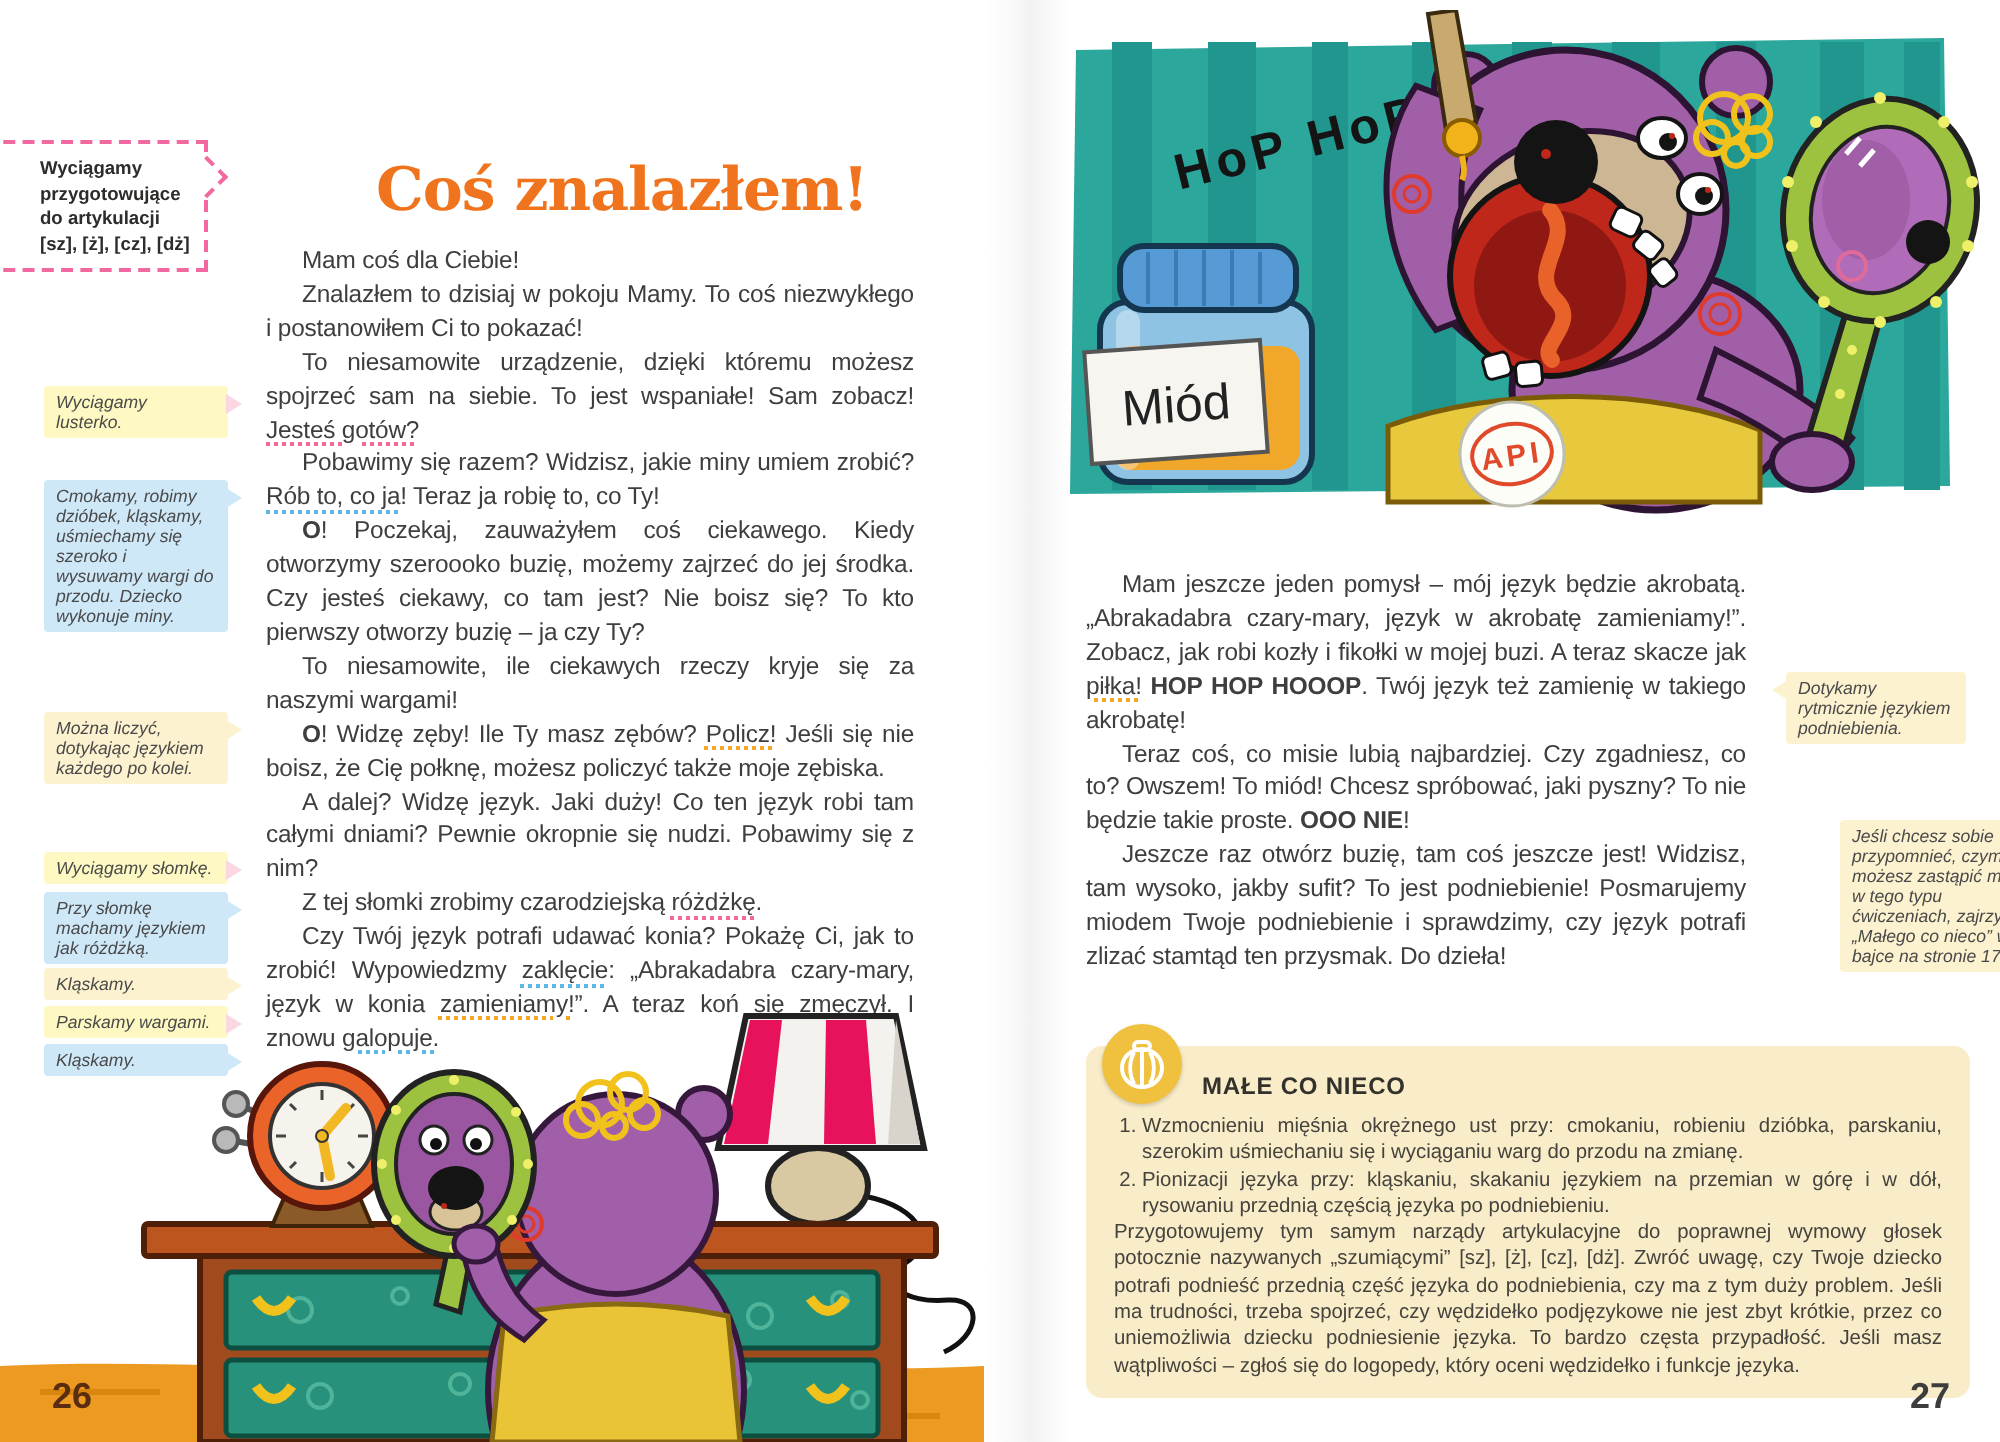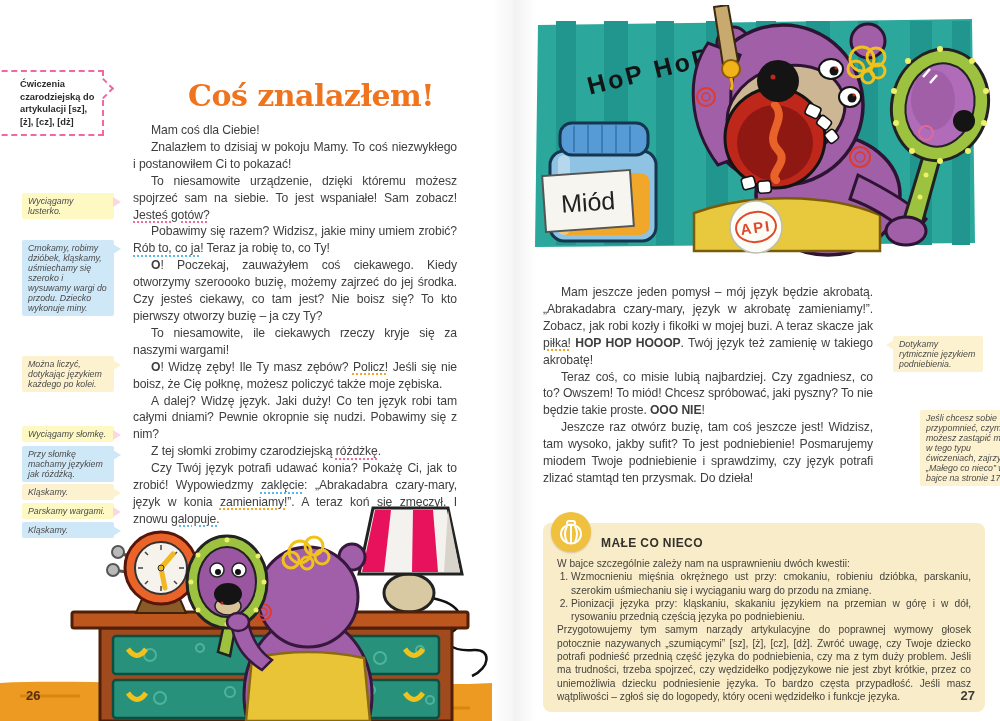--- a/index.html
+++ b/index.html
@@ -87,38 +87,38 @@
   }
   .info-heading{
     margin:0 0 7px 44px; padding-top:5px; font-size:12px; font-weight:bold;
     letter-spacing:0.4px; color:#33312c;
   }
   .info-body{ font-size:10.2px; line-height:13.3px; color:#45433d; text-align:justify; }
   .info-body p{ margin:0; }
   .info-body ol{ margin:0; padding-left:14px; }
   .info-body li{ margin:0; }
   
-  .pagenum{ position:absolute; font-size:13px; font-weight:bold; }
+  .pagenum{ position:absolute; font-size:18px; font-weight:bold; }
   .pagenum-left{ left:26px; top:688px; color:#5a2c10; }
   .pagenum-right{ left:941px; top:688px; width:34px; text-align:right; color:#3d3d3d; }
   
   .illu{ position:absolute; }
   #illu-left{ left:0; top:500px; }
   #illu-right{ left:528px; top:5px; }
   svg text{ font-family:"Liberation Sans","DejaVu Sans",sans-serif; }
 </style>
 </head>
 <body>
 
 <div class="spread">
 
   <div>
 
     <div class="tag-box">
-      <span>Ćwiczenia czarodziejską do artykulacji [sz], [ż], [cz], [dż]</span>
+      <span>Wyciągamy przygotowujące do artykulacji [sz], [ż], [cz], [dż]</span>
       <span class="tag-arrow"></span>
     </div>
 
     <h1 class="title">Coś znalazłem!</h1>
 
     <div class="story" id="story-left">
         <p class="para"><span>Mam coś dla Ciebie!</span></p>
         <p class="para"><span>Znalazłem to dzisiaj w pokoju Mamy. To coś niezwykłego i postanowiłem Ci to pokazać!</span></p>
         <p class="para"><span>To niesamowite urządzenie, dzięki któremu możesz spojrzeć sam na siebie. To jest wspaniałe! Sam zobacz! </span><span class="u-pink">Jesteś gotów?</span></p>
         <p class="para"><span>Pobawimy się razem? Widzisz, jakie miny umiem zrobić? </span><span class="u-blue">Rób to, co ja</span><span>! Teraz ja robię to, co Ty!</span></p>
@@ -361,21 +361,20 @@
     <div class="info-box">
       <div class="info-icon">
         <svg width="40" height="40" viewBox="0 0 40 40">
           <rect x="16" y="9" width="8" height="4" rx="2" fill="none" stroke="#fff" stroke-width="2"></rect>
           <ellipse cx="20" cy="22" rx="10" ry="9.5" fill="none" stroke="#fff" stroke-width="2"></ellipse>
           <path d="M16,14 C13.5,19 13.5,25 16,30 M20,13 v18 M24,14 C26.5,19 26.5,25 24,30" fill="none" stroke="#fff" stroke-width="2"></path>
         </svg>
       </div>
       <h2 class="info-heading">MAŁE CO NIECO</h2>
       <div class="info-body">
-        <p>W bajce szczególnie zależy nam na usprawnieniu dwóch kwestii:</p>
         <ol>
           <li>Wzmocnieniu mięśnia okrężnego ust przy: cmokaniu, robieniu dzióbka, parskaniu, szerokim uśmiechaniu się i wyciąganiu warg do przodu na zmianę.</li>
           <li>Pionizacji języka przy: kląskaniu, skakaniu językiem na przemian w górę i w dół, rysowaniu przednią częścią języka po podniebieniu.</li>
         </ol>
         <p>Przygotowujemy tym samym narządy artykulacyjne do poprawnej wymowy głosek potocznie nazywanych „szumiącymi” [sz], [ż], [cz], [dż]. Zwróć uwagę, czy Twoje dziecko potrafi podnieść przednią część języka do podniebienia, czy ma z tym duży problem. Jeśli ma trudności, trzeba spojrzeć, czy wędzidełko podjęzykowe nie jest zbyt krótkie, przez co uniemożliwia dziecku podniesienie języka. To bardzo częsta przypadłość. Jeśli masz wątpliwości – zgłoś się do logopedy, który oceni wędzidełko i funkcje języka.</p>
       </div>
     </div>
 
     <div class="pagenum pagenum-right">27</div>
   </div>

